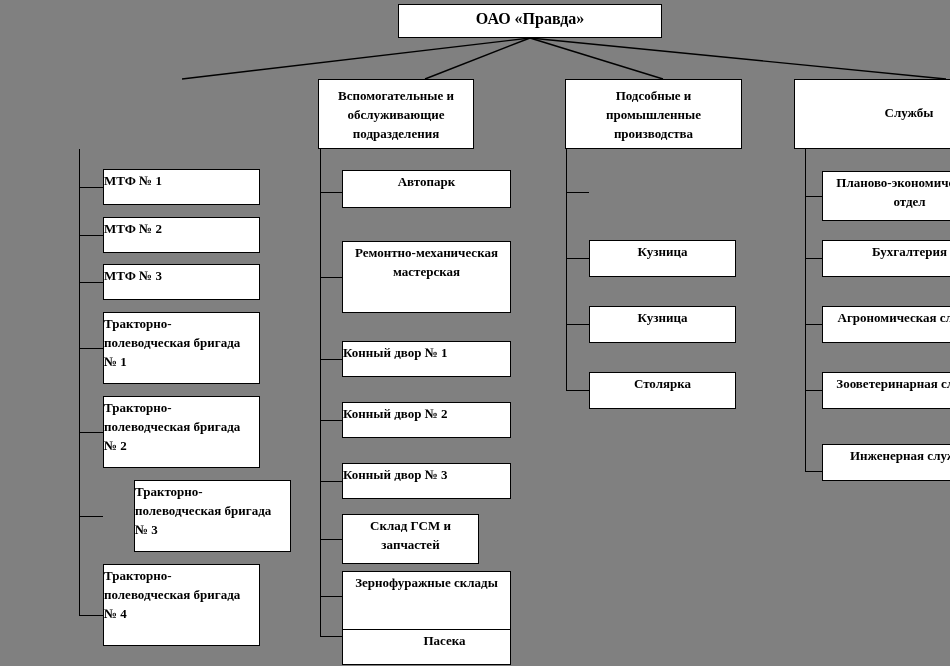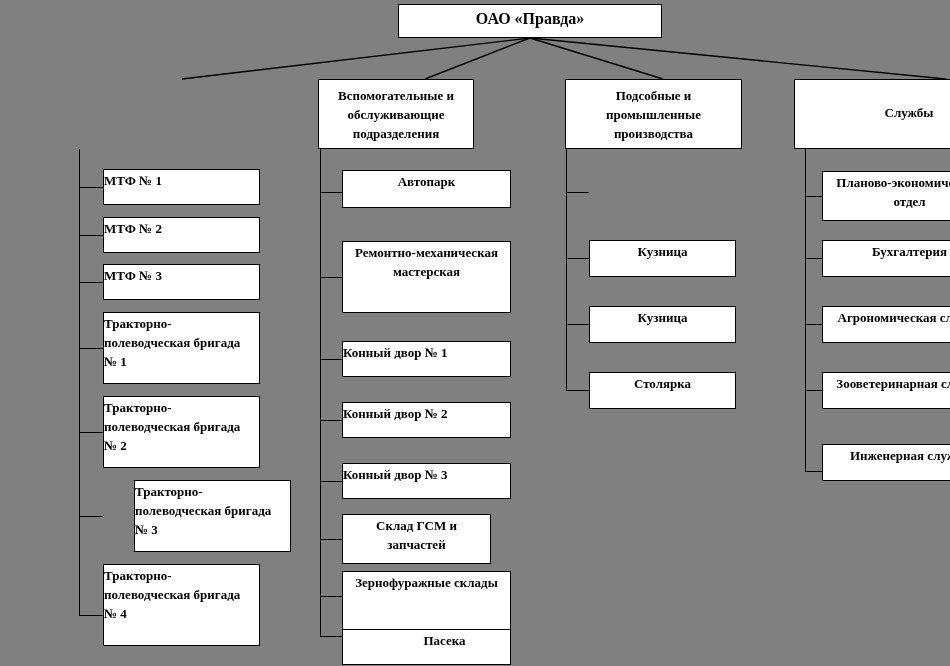--- a/index.html
+++ b/index.html
@@ -150,21 +150,21 @@
   <div class="node leftalign" style="left:342px; top:402px; width:169px; height:36px;">
     <span class="label">Конный двор № 2</span>
   </div>
 
   <div class="hline" style="left:320px; top:481px; width:22px;"></div>
   <div class="node leftalign" style="left:342px; top:463px; width:169px; height:36px;">
     <span class="label">Конный двор № 3</span>
   </div>
 
   <div class="hline" style="left:320px; top:539px; width:22px;"></div>
-  <div class="node" style="left:342px; top:514px; width:149px; height:50px;">
+  <div class="node" style="left:342px; top:514px; width:137px; height:50px;">
     <span class="label">Склад ГСМ и запчастей</span>
   </div>
 
   <div class="hline" style="left:320px; top:596px; width:22px;"></div>
   <div class="node" style="left:342px; top:571px; width:169px; height:64px;">
     <span class="label">Зернофуражные склады</span>
   </div>
 
   <div class="hline" style="left:320px; top:636px; width:22px;"></div>
   <div class="node" style="left:342px; top:629px; width:169px; height:36px;padding-left:40px;">

